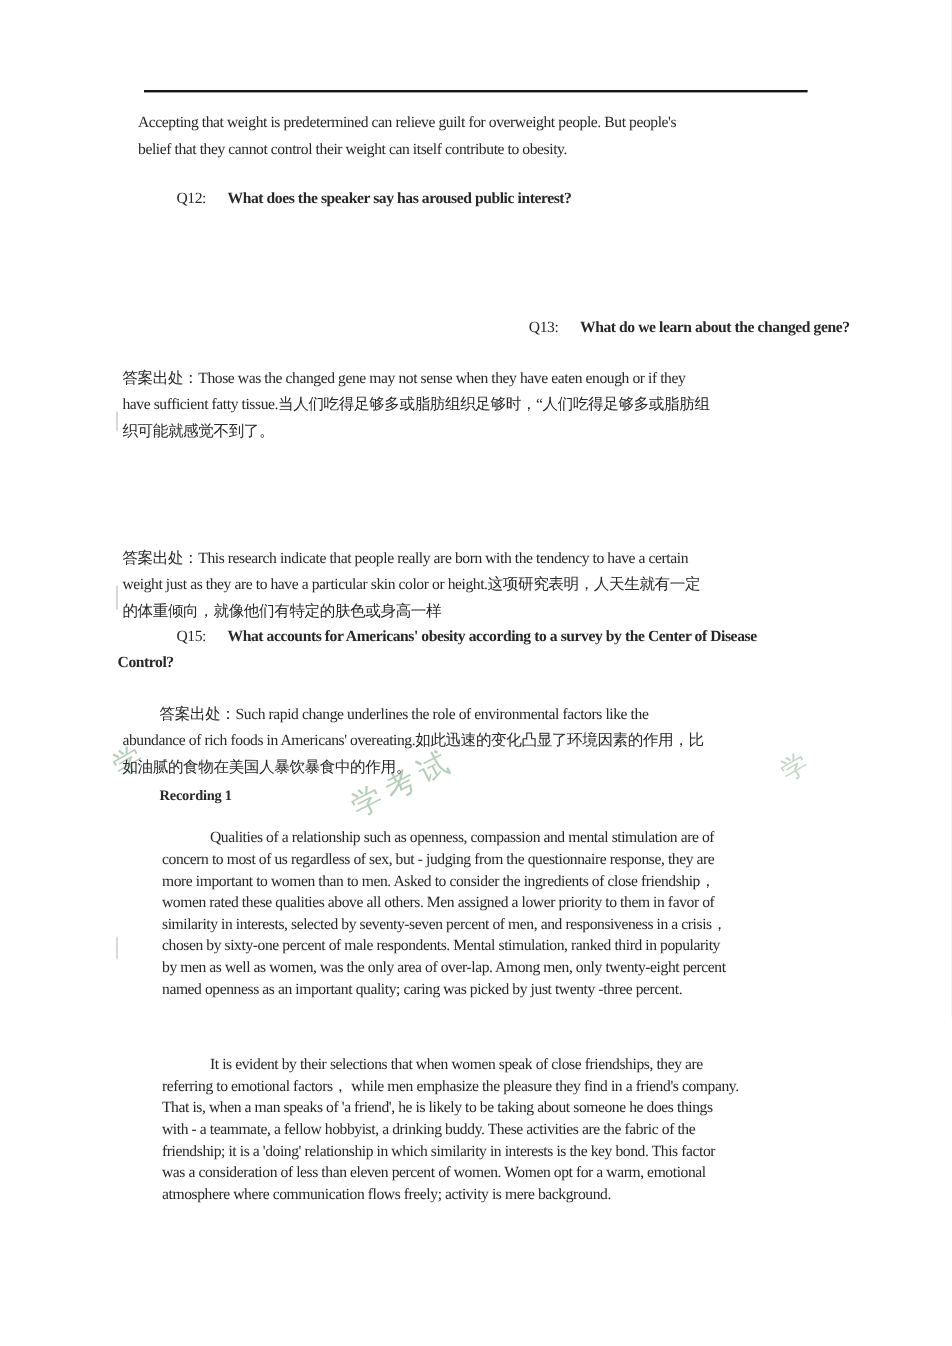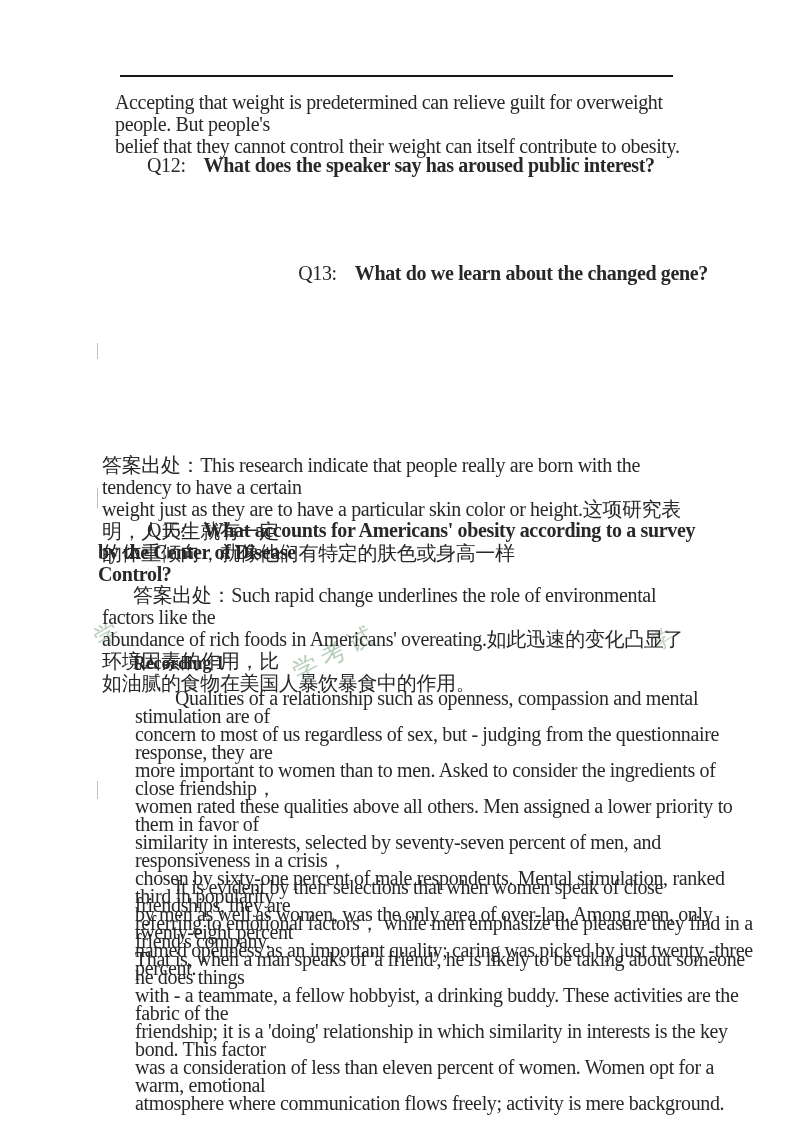--- a/index.html
+++ b/index.html
@@ -10,38 +10,38 @@
     overflow:hidden;
     font-family:"Liberation Serif","DejaVu Serif",serif;
     color:#282828;
   }
   .hr{
     position:absolute;left:120px;top:75px;width:553px;height:2px;
     background:#161616;
   }
   .para{
     position:absolute;margin:0;
-    font-size:20px;line-height:22px;letter-spacing:-0.35px;
+    font-size:13px;line-height:22px;letter-spacing:-0.35px;
     white-space:pre-line;
   }
   .intro{left:115px;top:91px;width:600px;}
   .q{left:98px;width:610px;text-indent:49px;}
   .q12{top:154px;}
   .q13{top:262px;text-align:right;}
   .q14{top:391px;}
   .q15{top:519px;}
   .qtext{margin-left:18px;font-weight:bold;}
   .ans{left:102px;width:600px;}
   .a12{top:197px;}
   .a13{top:304px;}
   .a14{top:454px;}
   .a15{top:584px;text-indent:31px;}
   .heading{
     position:absolute;left:133px;top:652px;margin:0;
-    font-size:18px;line-height:22px;font-weight:bold;letter-spacing:-0.2px;
+    font-size:12px;line-height:22px;font-weight:bold;letter-spacing:-0.2px;
   }
   .rec{left:91px;width:620px;line-height:18px;text-indent:40px;margin-left:44px;}
   .rp1{top:689px;}
   .rp2{top:878px;}
   .wm{
     position:absolute;
     font-family:"DejaVu Sans","Liberation Sans",sans-serif;
     color:rgba(124,165,131,0.55);
     transform-origin:left bottom;
     pointer-events:none;
@@ -71,20 +71,23 @@
   <div class="bar bar3"></div>
 
   <p class="para intro">Accepting that weight is predetermined can relieve guilt for overweight people. But people's
 belief that they cannot control their weight can itself contribute to obesity.</p>
 
   <p class="para q q12"><span class="qlabel">Q12:</span><span class="qtext">What does the speaker say has aroused public interest?</span></p>
 
 
   <p class="para q q13"><span class="qlabel">Q13:</span><span class="qtext">What do we learn about the changed gene?</span></p>
 
+  <p class="para ans a13">答案出处：Those was the changed gene may not sense when they have eaten enough or if they
+have sufficient fatty tissue.当人们吃得足够多或脂肪组织足够时，“人们吃得足够多或脂肪组
+织可能就感觉不到了。</p>
 
 
   <p class="para ans a14">答案出处：This research indicate that people really are born with the tendency to have a certain
 weight just as they are to have a particular skin color or height.这项研究表明，人天生就有一定
 的体重倾向，就像他们有特定的肤色或身高一样</p>
 
   <p class="para q q15"><span class="qlabel">Q15:</span><span class="qtext">What accounts for Americans' obesity according to a survey by the Center of Disease
 Control?</span></p>
 
   <p class="para ans a15">答案出处：Such rapid change underlines the role of environmental factors like the

